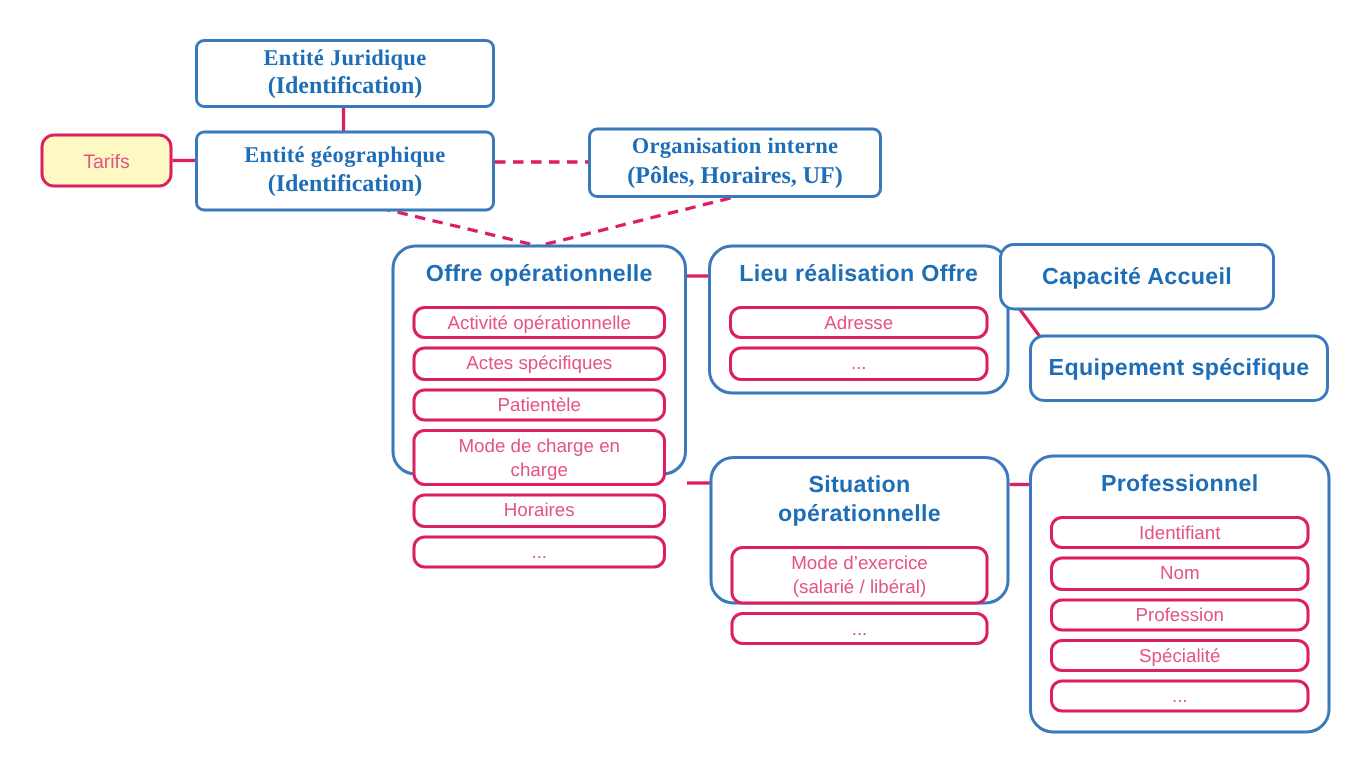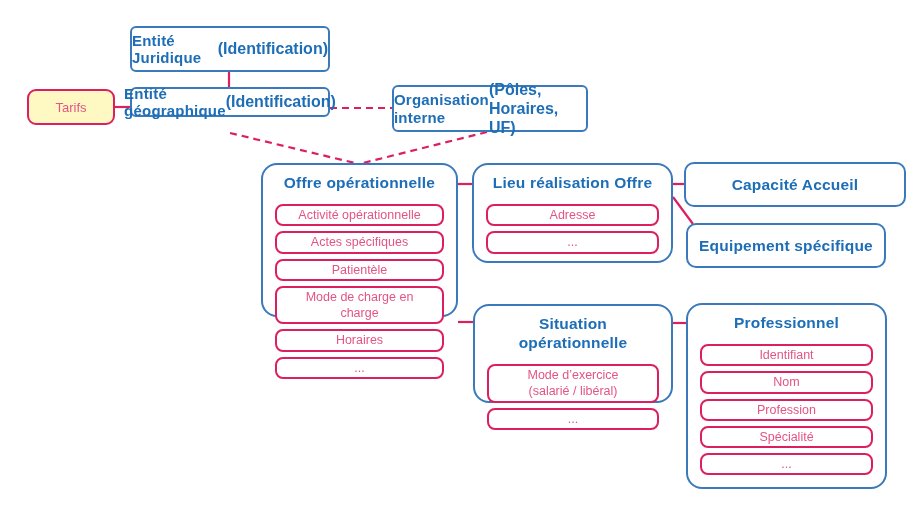--- a/index.html
+++ b/index.html
@@ -4,22 +4,22 @@
 <style>
   html,body{margin:0;padding:0;background:#ffffff;}
   body{font-family:"Liberation Sans", sans-serif;}
   .canvas{position:relative;width:914px;height:516px;background:#fff;overflow:hidden;}
   .wires{position:absolute;left:0;top:0;width:914px;height:516px;pointer-events:none;}
 
   
   .bluebox{
     position:absolute;box-sizing:border-box;
     border:2px solid #3a7abc;border-radius:6px;background:#fff;
-    display:flex;flex-direction:row;align-items:center;justify-content:center;
-    text-align:left;color:#1d6eb7;
+    display:flex;flex-direction:column;align-items:center;justify-content:center;
+    text-align:right;color:#1d6eb7;font-family:Liberation Serif, serif;
   }
   .bluebox .t{font-weight:bold;font-size:15px;line-height:1.15;letter-spacing:.2px;}
   .bluebox .s{font-weight:bold;font-size:16px;line-height:1.2;}
 
   
   .labelbox{
     position:absolute;box-sizing:border-box;
     border:2px solid #3a7abc;border-radius:10px;background:#fff;
     display:flex;align-items:center;justify-content:center;
     color:#1d6eb7;font-weight:bold;font-size:15.5px;letter-spacing:.2px;
@@ -70,21 +70,21 @@
       <line x1="458" y1="322" x2="474" y2="322"></line>
       <line x1="673" y1="323" x2="687" y2="323"></line>
     </g>
   </svg>
 
   <div class="bluebox" style="left:130px;top:26px;width:200px;height:46px;">
     <span class="t">Entité Juridique</span>
     <span class="s">(Identification)</span>
   </div>
 
-  <div class="bluebox" style="left:130px;top:87px;width:200px;height:30px;">
+  <div class="bluebox" style="left:130px;top:87px;width:200px;height:54px;">
     <span class="t">Entité géographique</span>
     <span class="s">(Identification)</span>
   </div>
 
   <div class="pinkbox" style="left:27px;top:89px;width:88px;height:36px;">
     <span>Tarifs</span>
   </div>
 
   <div class="bluebox" style="left:392px;top:85px;width:196px;height:47px;">
     <span class="t">Organisation interne</span>
@@ -104,21 +104,21 @@
   </div>
 
   <div class="container" style="left:472px;top:163px;width:201px;height:100px;">
     <span class="title">Lieu réalisation Offre</span>
     <div class="itemlist">
         <div class="item">Adresse</div>
         <div class="item">...</div>
       </div>
   </div>
 
-  <div class="labelbox" style="left:684px;top:162px;width:222px;height:45px;">
+  <div class="labelbox" style="left:666px;top:162px;width:184px;height:45px;">
     <span>Capacité Accueil</span>
   </div>
 
   <div class="labelbox" style="left:686px;top:223px;width:200px;height:45px;">
     <span>Equipement spécifique</span>
   </div>
 
   <div class="container" style="left:473px;top:304px;width:200px;height:99px;">
     <span class="title">Situation opérationnelle</span>
     <div class="itemlist">

